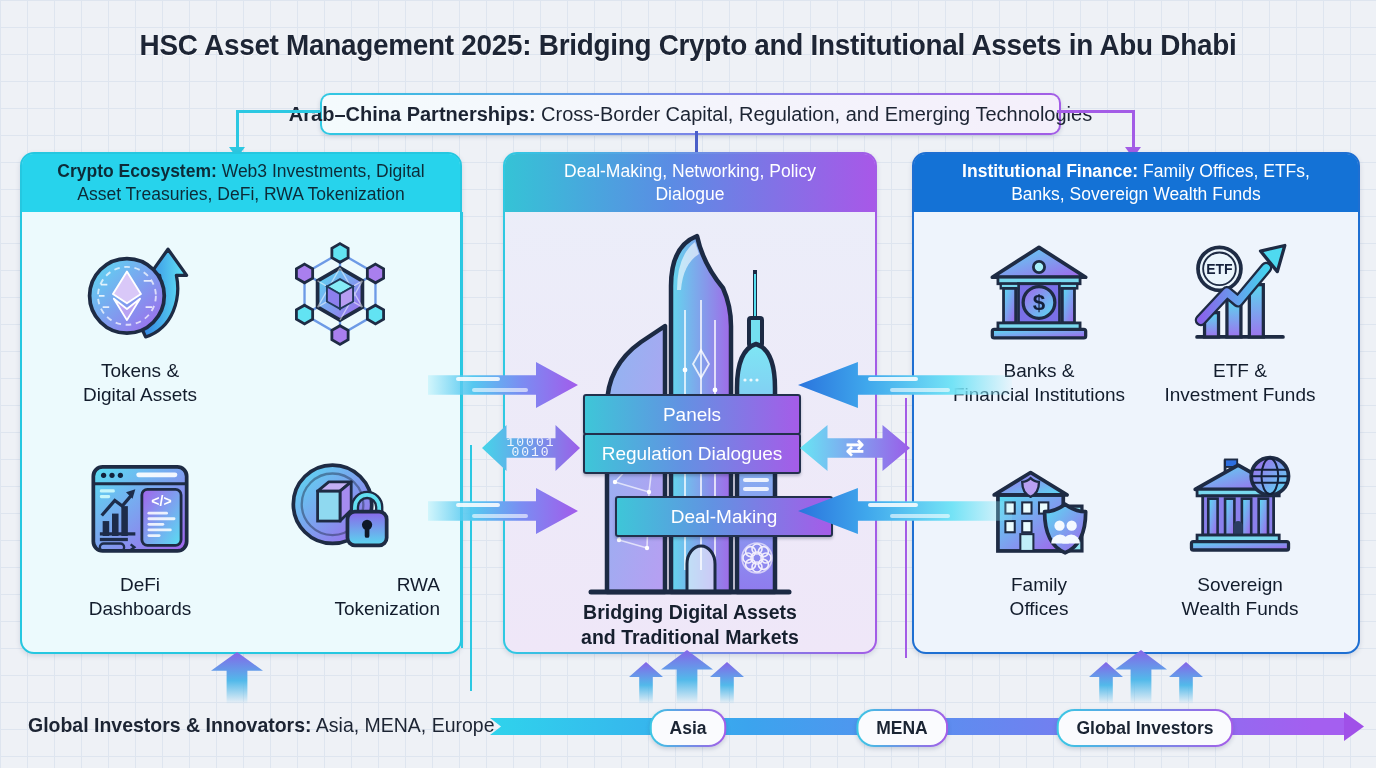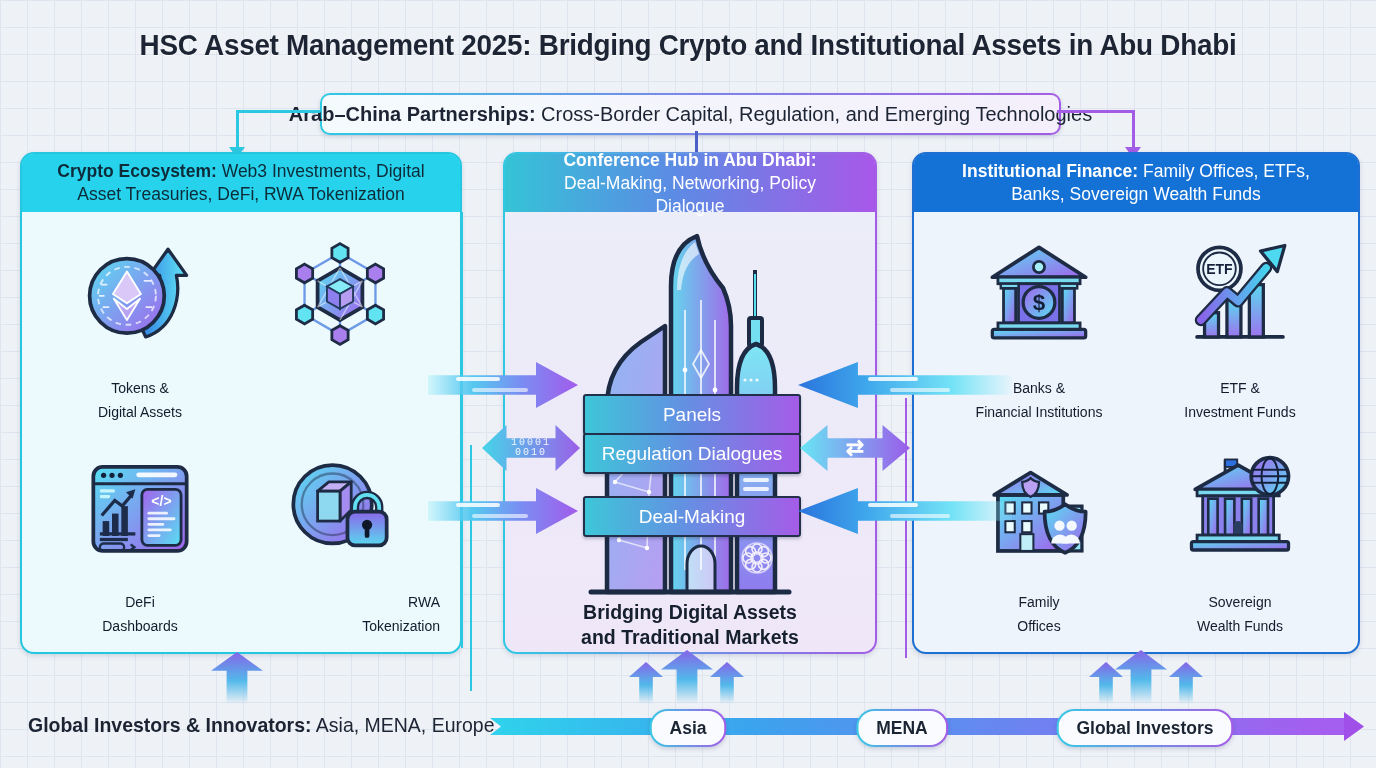--- a/index.html
+++ b/index.html
@@ -53,21 +53,21 @@
     padding:0 24px;font-size:17.5px;line-height:23px;
   }
   .panel-header b{font-weight:800;}
   #panel-crypto .panel-header{background:#27d3ec;color:#0d2b38;}
   #panel-hub .panel-header{background:linear-gradient(90deg,#35c3d6,#5b8ce4 45%,#a858e8);color:#fff;}
   #panel-institutional .panel-header{background:#1472d6;color:#fff;}
   .blk{display:block;font-weight:400;}
   
   .item{position:absolute;width:200px;text-align:center;}
   .icon-box{display:flex;justify-content:center;}
-  .item-label{margin-top:26px;font-size:14px;line-height:24px;font-weight:500;color:#121c2c;white-space:pre-line;}
+  .item-label{margin-top:9px;font-size:19px;line-height:24px;font-weight:500;color:#121c2c;white-space:pre-line;}
   
   #building{left:80px;top:76px;}
   .ribbon{
     position:absolute;left:78px;width:214px;height:37px;border-radius:3px;
     border:2.5px solid #22304c;
     background:linear-gradient(90deg,#3ec6d8,#6292e2 45%,#a55ce8);
     color:#fff;font-size:19px;display:flex;align-items:center;justify-content:center;
     box-shadow:0 2px 3px rgba(20,30,60,.25);
   }
   #hub-caption{
@@ -78,21 +78,21 @@
   .flow{position:absolute;height:46px;}
   .fr{clip-path:polygon(0 29%,72% 29%,72% 0,100% 50%,72% 100%,72% 71%,0 71%);
       background:linear-gradient(90deg,rgba(130,232,248,.25),#55c8f0 30%,#7a8df2 62%,#a25ceb);}
   .fl{clip-path:polygon(100% 29%,28% 29%,28% 0,0 50%,28% 100%,28% 71%,100% 71%);
       background:linear-gradient(90deg,#2a74dd,#3fa7ec 32%,#74e3f6 72%,rgba(190,242,252,.12));}
   .fd{clip-path:polygon(0 50%,25% 0,25% 29%,75% 29%,75% 0,100% 50%,75% 100%,75% 71%,25% 71%,25% 100%);}
   .fd-l{background:linear-gradient(90deg,#45d5e9,#9c5fe9);}
   .fd-r{background:linear-gradient(90deg,#68e6f4,#9a5ce9);}
   .sline{position:absolute;height:4px;border-radius:2px;background:rgba(255,255,255,.85);}
   .binary{position:absolute;inset:0;display:flex;flex-direction:column;align-items:center;justify-content:center;
-    color:rgba(255,255,255,.9);font-size:10px;line-height:10px;letter-spacing:2px;font-family:"Liberation Mono",monospace;}
+    color:rgba(255,255,255,.9);font-size:13px;line-height:10px;letter-spacing:2px;font-family:"Liberation Mono",monospace;}
   .exchange{position:absolute;inset:0;display:flex;align-items:center;justify-content:center;
     color:#fff;font-size:22px;font-weight:700;}
   
   .vline{position:absolute;width:2px;}
   
   .up{position:absolute;clip-path:polygon(50% 0,100% 36%,70% 36%,70% 100%,30% 100%,30% 36%,0 36%);
       background:linear-gradient(180deg,#8565e8,#52b9ea 55%,rgba(160,236,249,0));}
   
   #bottom-label{left:28px;top:713px;font-size:20.5px;transform:scaleX(.95);transform-origin:left center;white-space:pre;}
   #bottom-label b{font-weight:800;}
@@ -271,21 +271,21 @@
             <rect x="86.5" y="80" width="5" height="12" rx="2" fill="#0f1828"></rect>
         </svg>
       </div>
       <div class="item-label">RWA
 Tokenization</div>
     </div>
   </div>
 
   <div id="panel-hub" class="panel">
     <div class="panel-header">
-        <div><b>Conference Hub in Abu Dhabi:</b><span class="blk">Deal-Making, Networking, Policy Dialogue</span></div>
+        <div><span class="blk">Deal-Making, Networking, Policy Dialogue</span></div>
       </div>
 
     <svg id="building" class="abs" viewBox="0 0 210 366" width="210" height="366">
       <path d="M22 362 L22 176 Q22 136 56 112 L80 96 L80 362 Z" fill="url(#g6)" stroke="#1c2a44" stroke-width="4.5" stroke-linejoin="round"></path>
       <g stroke="rgba(255,255,255,.65)" stroke-width="1.6" fill="none">
         <path d="M30 200 L52 176 L72 196 L52 228 L30 252 M52 176 L52 228 M30 252 L64 262 M40 270 L34 310 M64 262 L62 318 M72 196 L64 262 M34 310 L62 318"></path>
       </g>
       <g fill="#fff">
           <circle cx="30" cy="200" r="2.2"></circle>
           <circle cx="52" cy="176" r="2.2"></circle>
@@ -337,21 +337,21 @@
       </g>
       <line x1="6" y1="362" x2="204" y2="362" stroke="#1c2a44" stroke-width="5" stroke-linecap="round"></line>
     </svg>
 
     <div class="ribbon" style="top:216px;margin-top:24px;">
         <span>Panels</span>
       </div>
     <div class="ribbon" style="top:279px;">
         <span>Regulation Dialogues</span>
       </div>
-    <div class="ribbon" style="top:342px;">
+    <div class="ribbon" style="top:342px;margin-left:32px;">
         <span>Deal-Making</span>
       </div>
     <div id="hub-caption">Bridging Digital Assets
 and Traditional Markets</div>
   </div>
 
   <div id="panel-institutional" class="panel">
     <div class="panel-header">
         <div><b>Institutional Finance:</b><span> Family Offices, ETFs, Banks, Sovereign Wealth Funds</span></div>
       </div>

